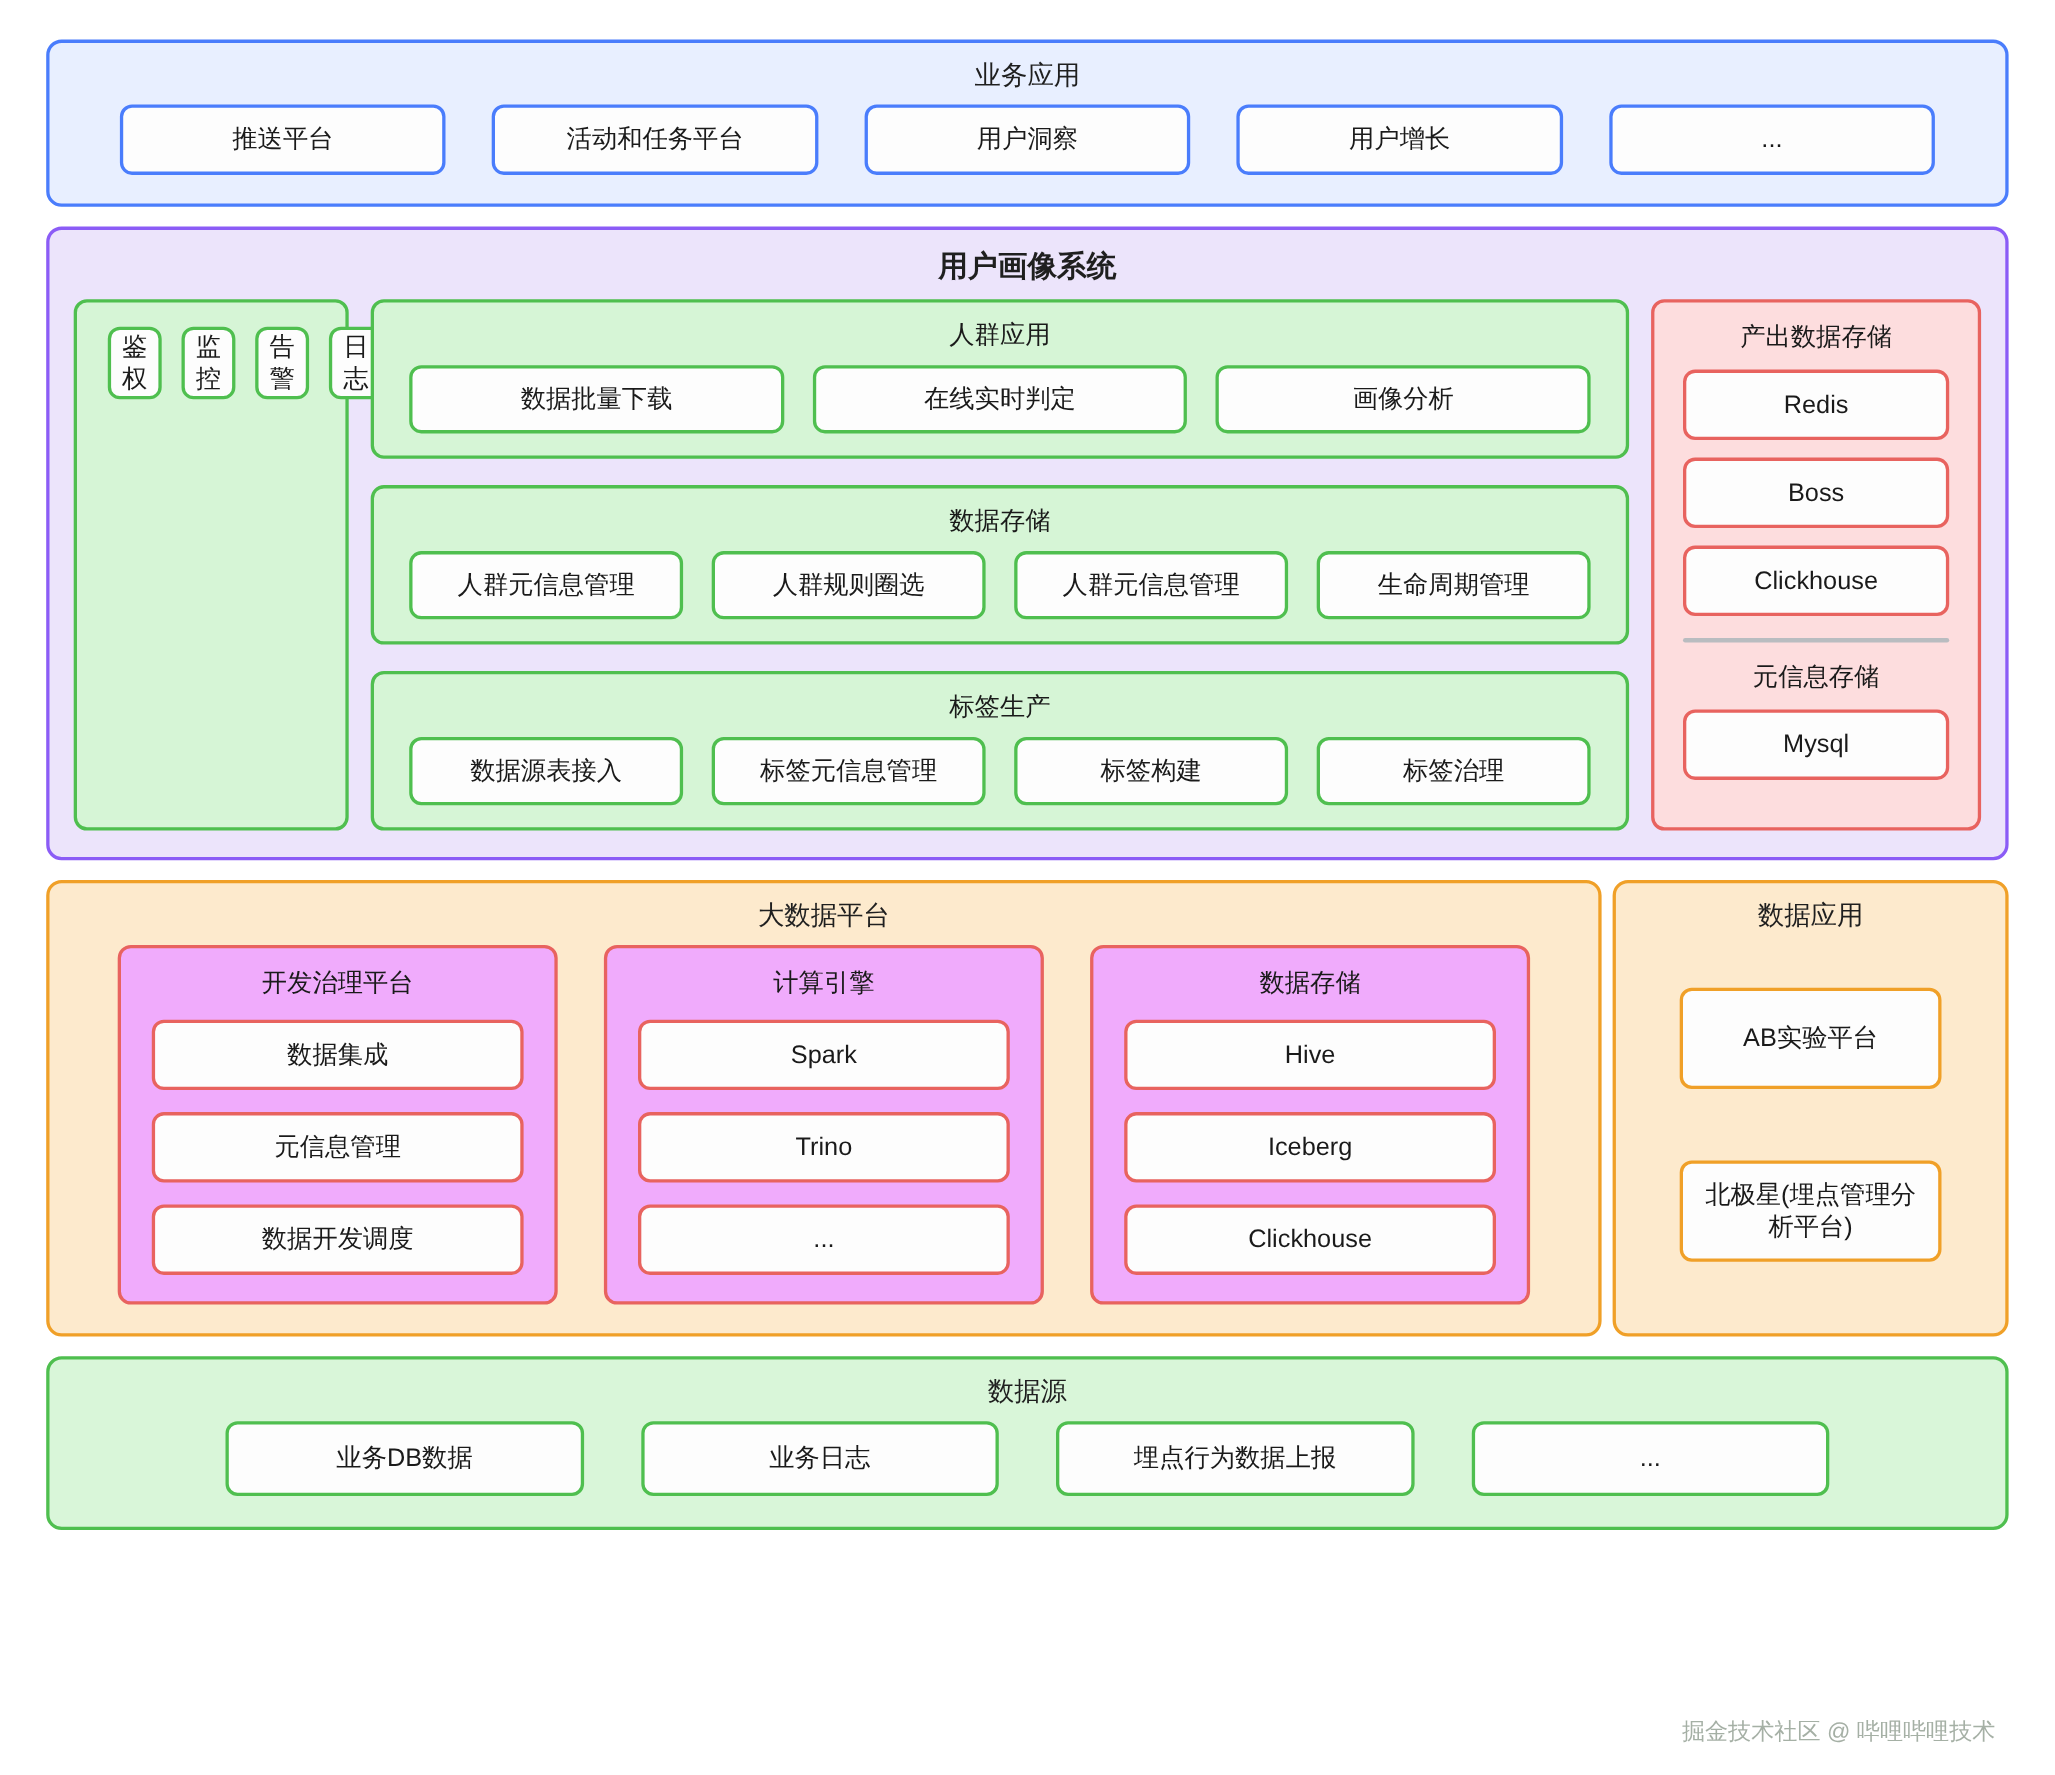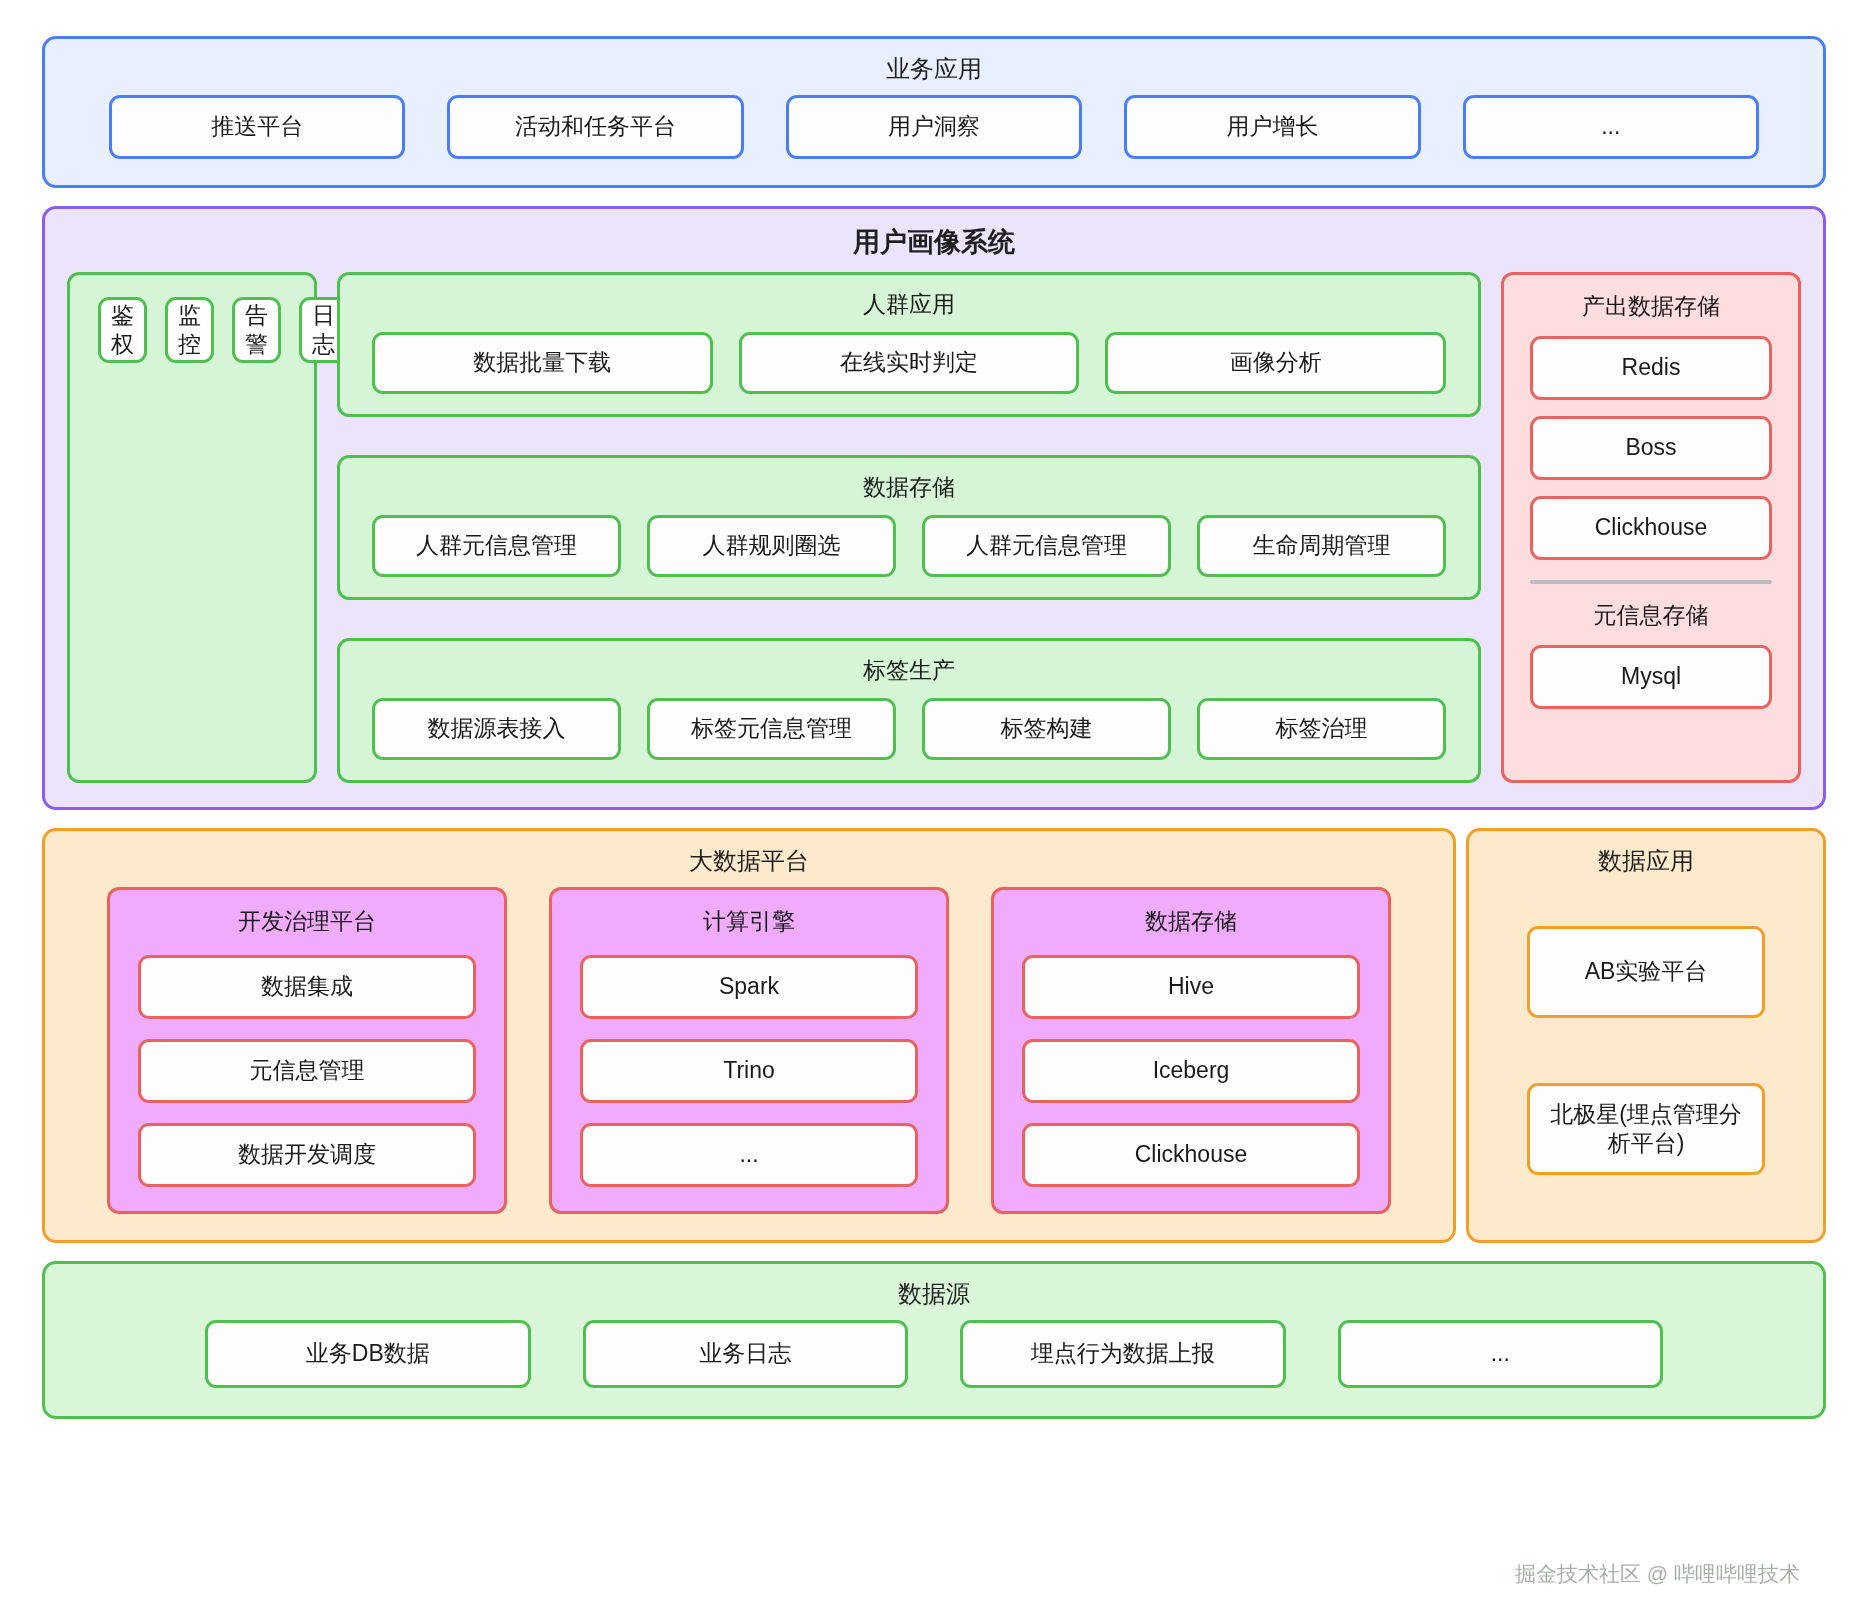--- a/index.html
+++ b/index.html
@@ -112,21 +112,21 @@
     border-color: #4fbf4f;
     height: 66px;
     min-height: 66px;
   }
 
   
   .mid-col {
     flex: 1;
     display: flex;
     flex-direction: column;
-    gap: 38px;
+    gap: 24px;
   }
   .green-group {
     background: #d6f5d6;
     border: 3px solid #4fbf4f;
     border-radius: 12px;
     box-sizing: border-box;
   }
   .green-group .group-title {
     text-align: center;
     font-size: 23px;
@@ -248,21 +248,21 @@
   }
   .layer-source .node {
     flex: 1;
     border-color: #4fbf4f;
     height: 68px;
   }
 
   
   .watermark {
     position: absolute;
-    right: 68px;
+    right: 54px;
     bottom: 26px;
     font-size: 21px;
     color: #8d9a8d;
     opacity: 0.78;
     white-space: nowrap;
     pointer-events: none;
   }
 </style>
 </head>
 <body>

